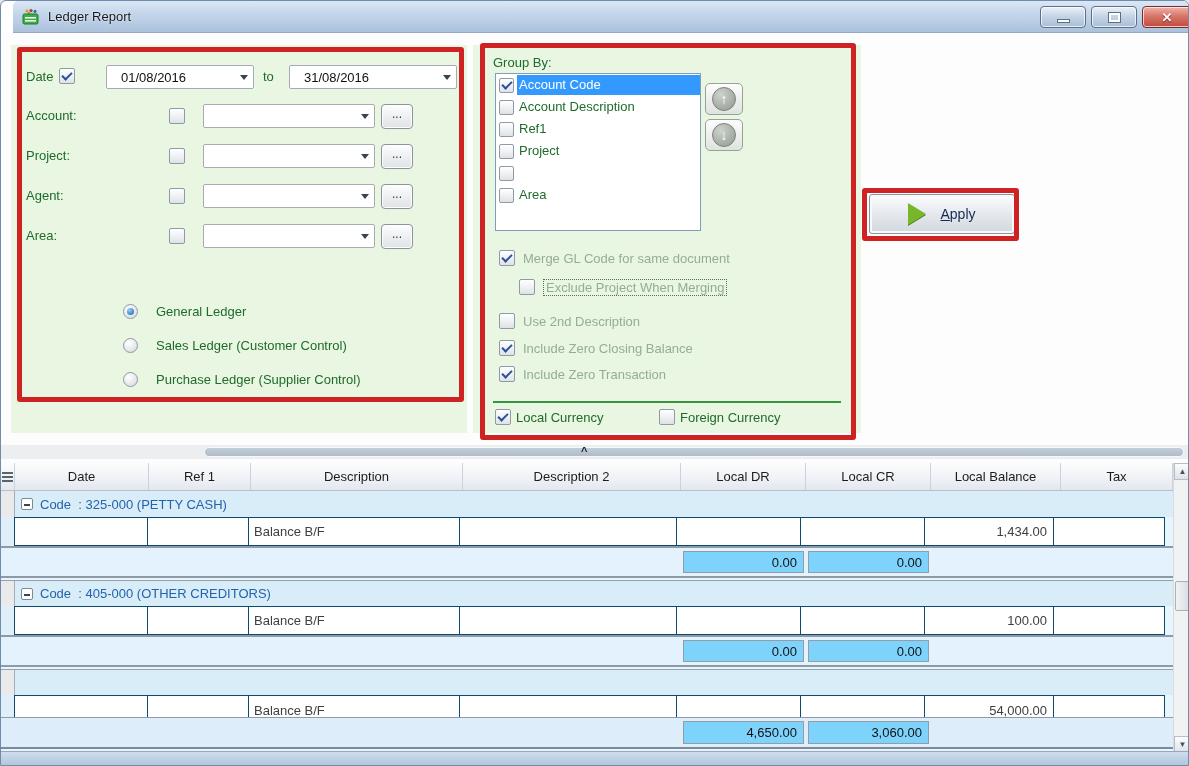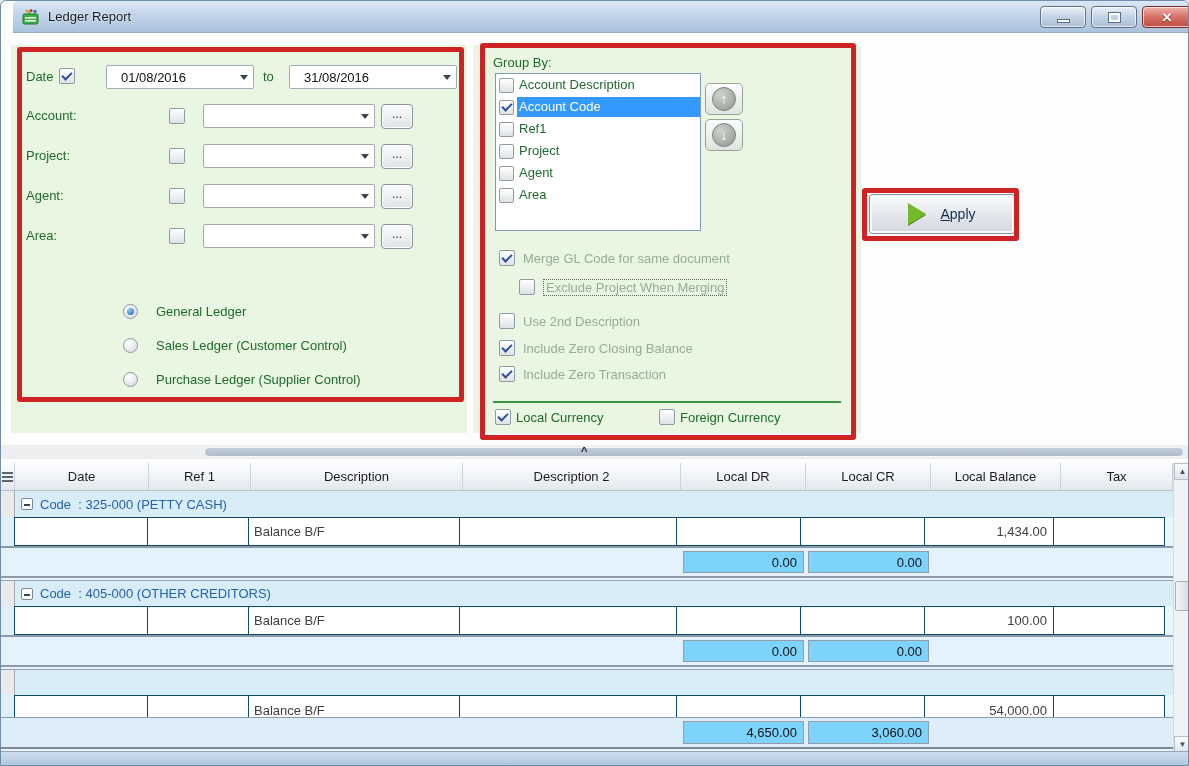--- a/index.html
+++ b/index.html
@@ -263,38 +263,37 @@
         <span class="radio"></span>
         <span class="green-label">Purchase Ledger (Supplier Control)</span>
       </div>
     </div>
 
     <div class="panel right-panel">
       <span class="gb-title green-label">Group By:</span>
 
       <div class="listbox">
         <div class="lb-item">
-          <span class="cb"></span>
-          <span class="lb-lbl">Account Description</span>
-        </div>
-        <div class="lb-item">
           <span class="cb checked"></span>
           <span class="lb-lbl selected">Account Code</span>
         </div>
         <div class="lb-item">
           <span class="cb"></span>
+          <span class="lb-lbl">Account Description</span>
+        </div>
+        <div class="lb-item">
+          <span class="cb"></span>
           <span class="lb-lbl">Ref1</span>
         </div>
         <div class="lb-item">
           <span class="cb"></span>
           <span class="lb-lbl">Project</span>
         </div>
         <div class="lb-item">
           <span class="cb"></span>
-          <span class="lb-lbl">Agent</span>
         </div>
         <div class="lb-item">
           <span class="cb"></span>
           <span class="lb-lbl">Area</span>
         </div>
       </div>
 
       <div class="circlebtn" style="top:38px">
         <span class="circ">↑</span>
       </div>

